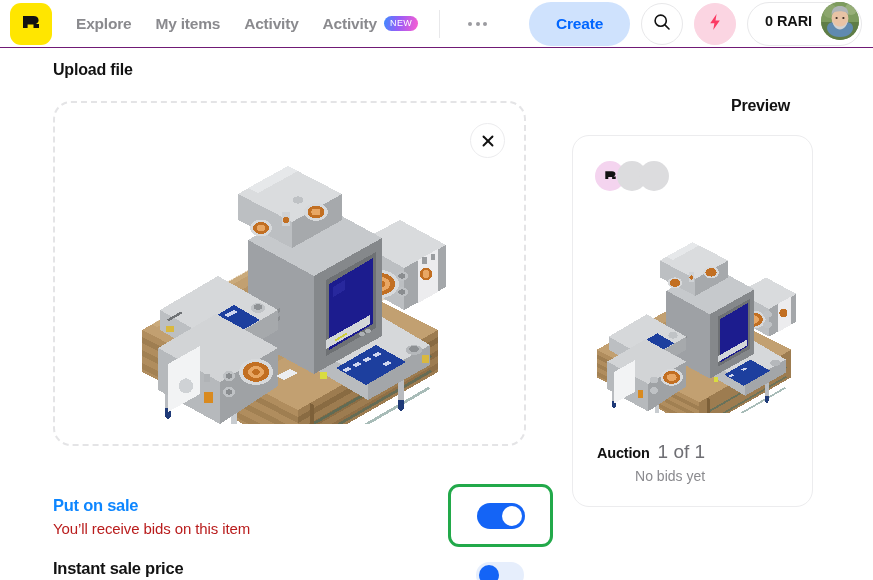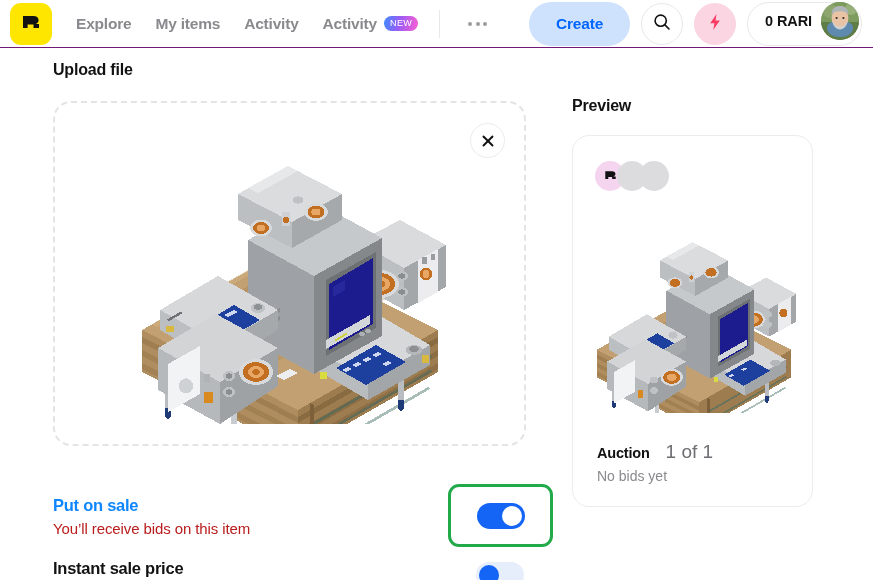--- a/index.html
+++ b/index.html
@@ -82,21 +82,21 @@
     width: 38px; height: 38px; border-radius: 50%;
     overflow: hidden; flex: 0 0 auto;
     background: #6d8a52;
   }
   .avatar svg { display:block; }
 
   
   .page { position: absolute; top: 61px; left: 0; width: 873px; height: 519px; }
 
   .col-left { position: absolute; left: 53px; top: 0px; width: 473px; }
-  .col-right { position: absolute; left: 572px; top: 36px; width: 218px; }
+  .col-right { position: absolute; left: 572px; top: 36px; width: 218px; text-align: right; }
 
   .section-title {
     font-size: 16px; font-weight: 700; color: #121212;
     letter-spacing: -0.2px;
   }
 
   .upload-box {
     margin-top: 22px;
     width: 473px; height: 345px;
     border: 2px dashed #e4e4e6;
@@ -172,21 +172,21 @@
     background: #f4d4ef;
     display: flex; align-items: center; justify-content: center;
   }
   .mini-av.gray { background: #dcdcde; margin-left: -8px; }
 
   .preview-art {
     position: absolute; left: 0; top: 62px; width: 241px; height: 230px;
     display: flex; align-items: center; justify-content: center;
   }
   .preview-footer { position: absolute; left: 24px; bottom: 22px; }
-  .pf-line1 { display: flex; align-items: baseline; gap: 16px; }
+  .pf-line1 { display: flex; align-items: baseline; gap: 8px; }
   .pf-auction { font-size: 14.5px; font-weight: 700; color: #121212; letter-spacing: -0.2px; }
   .pf-count { font-size: 19px; color: #6e6e73; }
   .pf-bids { font-size: 14px; color: #8a8a8e; margin-top: 5px; }
 </style>
 </head>
 <body>
 
 <div class="header">
 
   <div class="logo">

